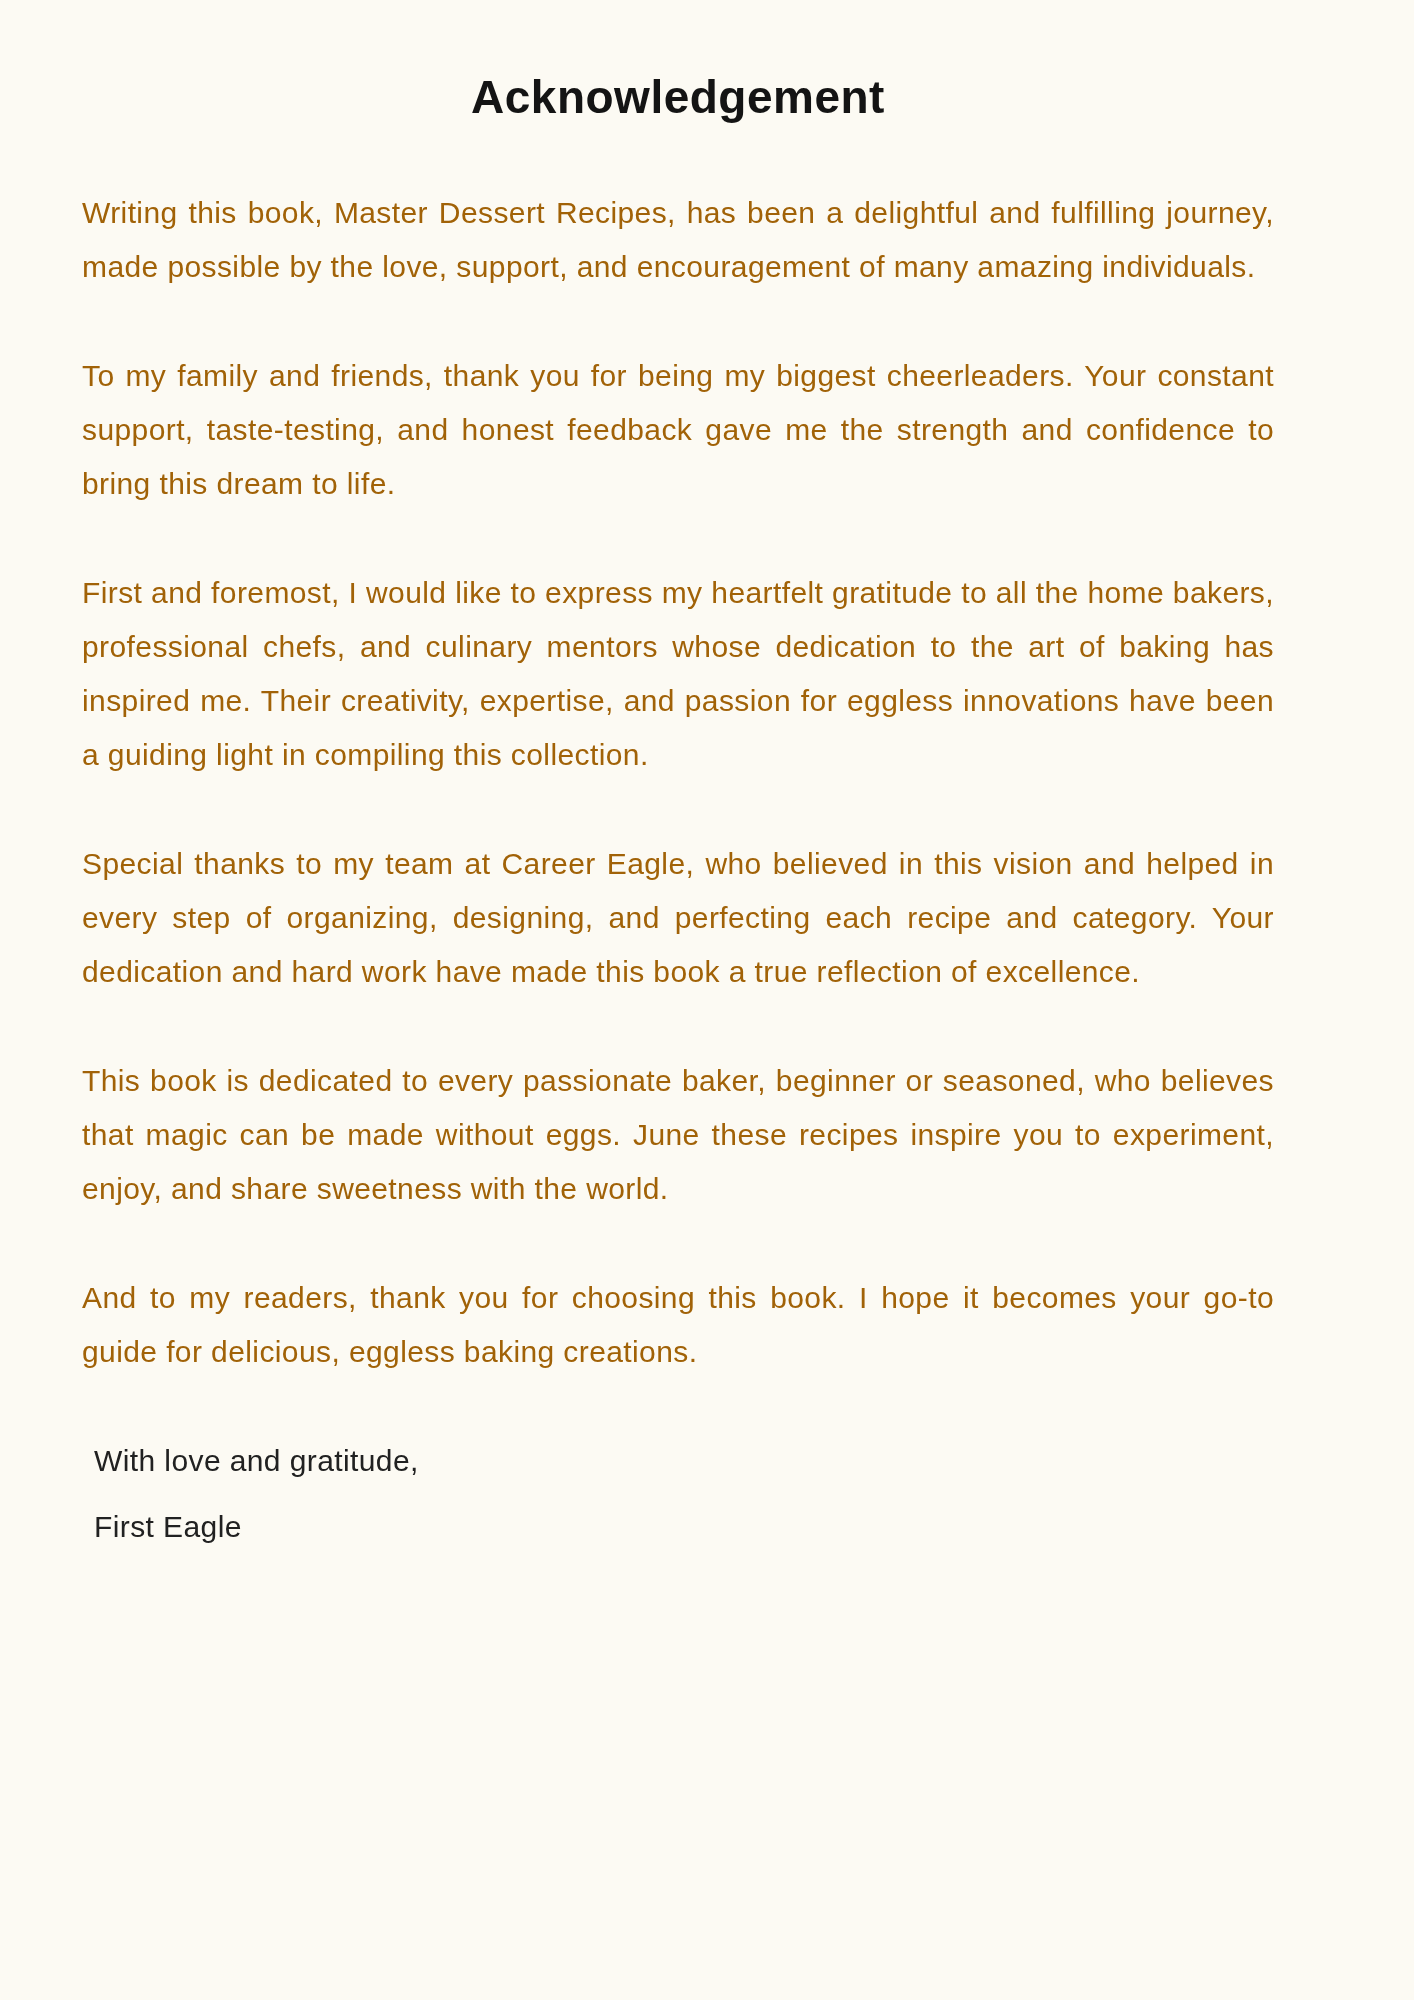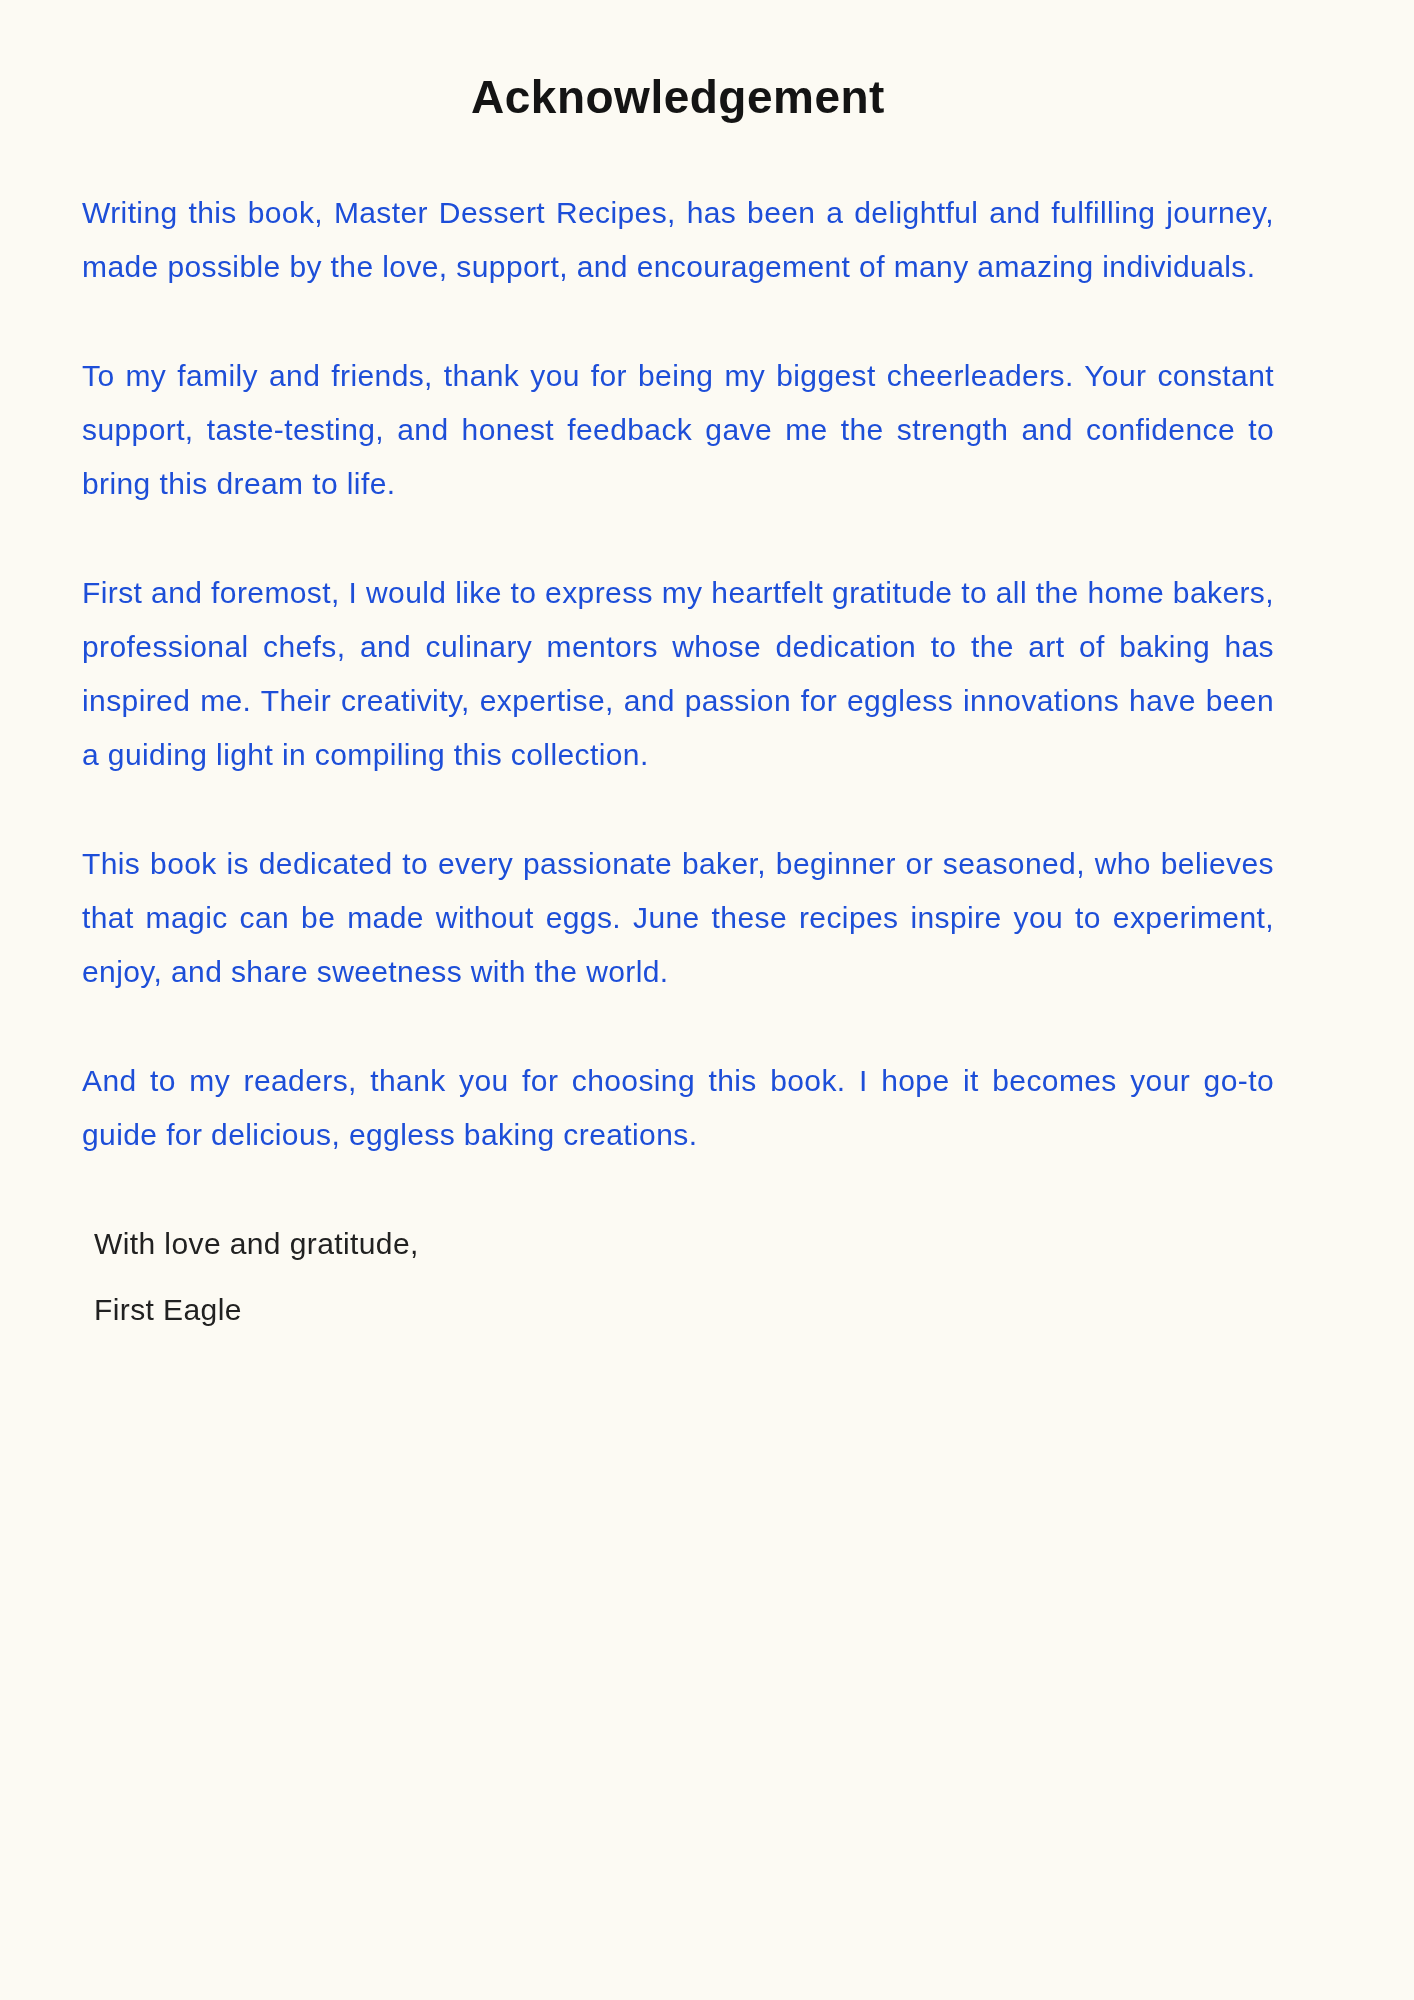--- a/index.html
+++ b/index.html
@@ -25,21 +25,21 @@
     font-weight: 700;
     color: #141414;
     text-align: center;
     margin: 0 0 62px 0;
     letter-spacing: 0.5px;
     font-family: "Liberation Sans", "DejaVu Sans", sans-serif;
   }
   .body-text p {
     font-size: 30px;
     font-weight: 400;
-    color: #1d4ed8;
+    color: #a16207;
     line-height: 54px;
     letter-spacing: 0.4px;
     text-align: justify;
     margin: 0 0 55px 0;
   }
   .closing {
     font-size: 30px;
     font-weight: 400;
     color: #212121;
     line-height: 54px;
@@ -52,20 +52,21 @@
 </head>
 <body>
 
 <div class="page">
   <h1 class="page-title">Acknowledgement</h1>
 
   <div class="body-text">
     <p>Writing this book, Master Dessert Recipes, has been a delightful and fulfilling journey, made possible by the love, support, and encouragement of many amazing individuals.</p>
     <p>To my family and friends, thank you for being my biggest cheerleaders. Your constant support, taste-testing, and honest feedback gave me the strength and confidence to bring this dream to life.</p>
     <p>First and foremost, I would like to express my heartfelt gratitude to all the home bakers, professional chefs, and culinary mentors whose dedication to the art of baking has inspired me. Their creativity, expertise, and passion for eggless innovations have been a guiding light in compiling this collection.</p>
+    <p>Special thanks to my team at Career Eagle, who believed in this vision and helped in every step of organizing, designing, and perfecting each recipe and category. Your dedication and hard work have made this book a true reflection of excellence.</p>
     <p>This book is dedicated to every passionate baker, beginner or seasoned, who believes that magic can be made without eggs. June these recipes inspire you to experiment, enjoy, and share sweetness with the world.</p>
     <p>And to my readers, thank you for choosing this book. I hope it becomes your go-to guide for delicious, eggless baking creations.</p>
   </div>
 
   <div class="closing">
     <div>With love and gratitude,</div>
     <div>First Eagle</div>
   </div>
 </div>
 

